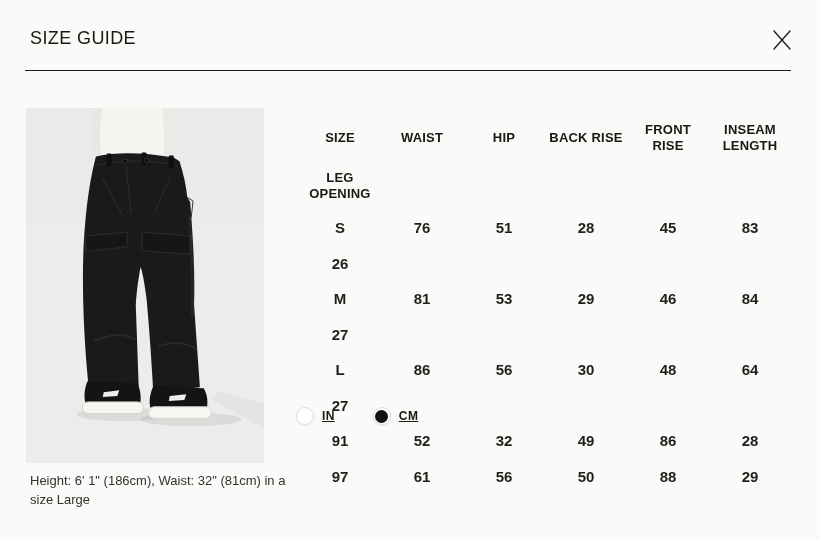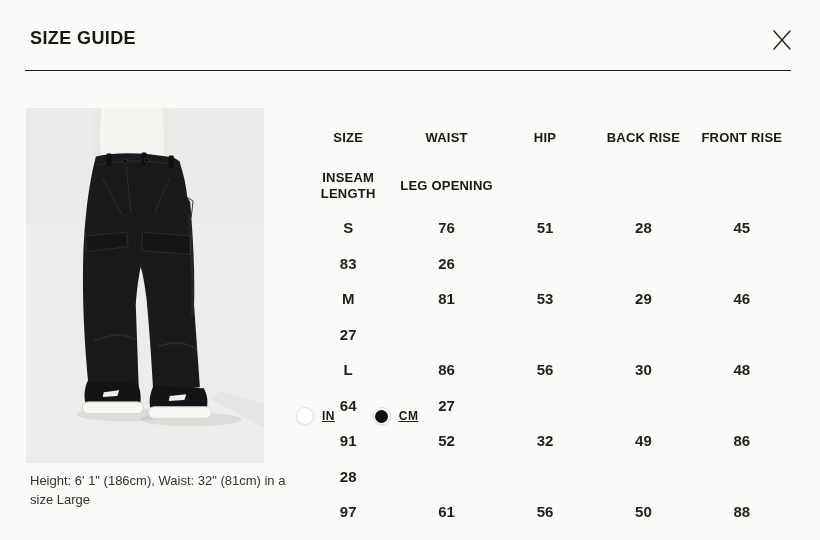--- a/index.html
+++ b/index.html
@@ -8,21 +8,21 @@
     position: relative;
     background: #fbfaf8;
     font-family: "Liberation Sans", "DejaVu Sans", sans-serif;
     color: #1c1b17;
     overflow: hidden;
   }
 
   
   .modal-title {
     position: absolute; left: 30px; top: 28px;
-    font-size: 18px; font-weight: 700; letter-spacing: 0.4px;
+    font-size: 18px; font-weight: 400; letter-spacing: 0.4px;
     color: #191813;
   }
   .close-btn {
     position: absolute; right: 22px; top: 24px;
     width: 32px; height: 32px;
     background: transparent; border: none; cursor: pointer;
     display: flex; align-items: center; justify-content: center;
   }
   .close-btn svg { width: 26px; height: 26px; }
   .divider {
@@ -36,21 +36,21 @@
     width: 238px; height: 355px;
   }
   .figure svg { width: 100%; height: 100%; display: block; }
 
   
   .size-table {
     position: absolute; left: 299px; top: 114px; width: 492px;
   }
   .thead, .trow {
     display: grid;
-    grid-template-columns: repeat(5, 1fr);
+    grid-template-columns: repeat(6, 1fr);
   }
   .th {
     min-height: 48px;
     display: flex; align-items: center; justify-content: center;
     text-align: center;
     font-size: 13px; font-weight: 700; line-height: 16px;
     letter-spacing: 0.2px; color: #191813;
     padding: 0 2px;
   }
   .td {
@@ -182,20 +182,21 @@
         <div class="td">45</div>
         <div class="td">83</div>
         <div class="td">26</div>
       </div>
       <div class="trow">
         <div class="td">M</div>
         <div class="td">81</div>
         <div class="td">53</div>
         <div class="td">29</div>
         <div class="td">46</div>
+        <div class="td">84</div>
         <div class="td">27</div>
       </div>
       <div class="trow">
         <div class="td">L</div>
         <div class="td">86</div>
         <div class="td">56</div>
         <div class="td">30</div>
         <div class="td">48</div>
         <div class="td">64</div>
         <div class="td">27</div>

